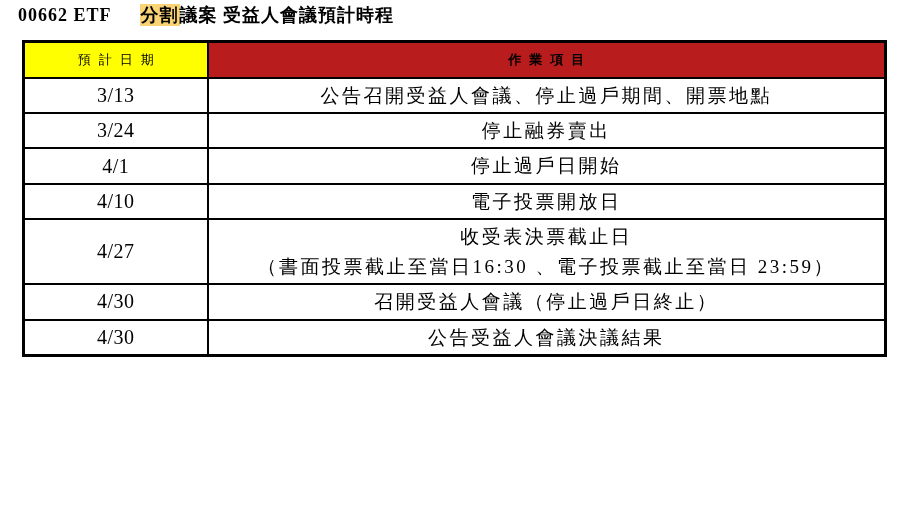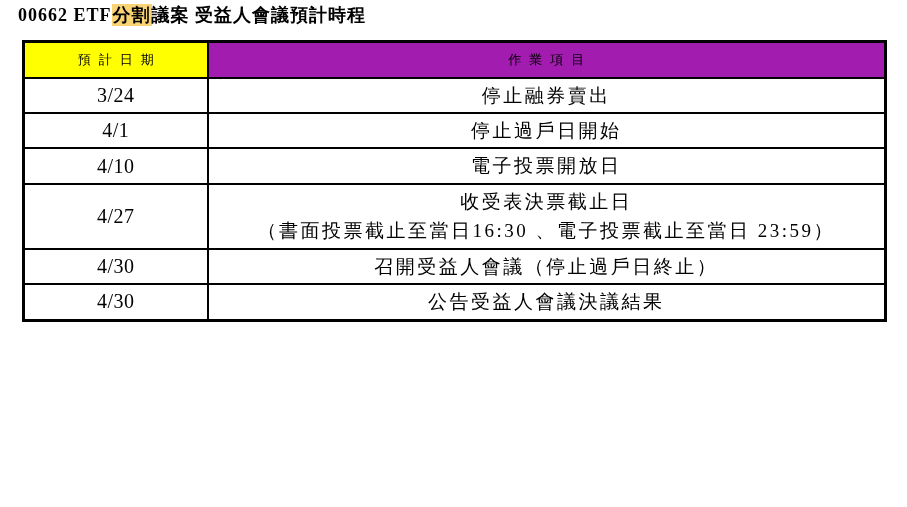--- a/index.html
+++ b/index.html
@@ -60,34 +60,40 @@
     font-size: 18px;
     letter-spacing: 2.5px;
     white-space: nowrap;
   }
 </style>
 </head>
 <body>
 
 <div class="page">
 
-  <h1 class="doc-title"><span>00662 ETF</span><span class="hl" style="background-color: rgb(250, 211, 117);">分割</span><span>議案 受益人會議預計時程</span></h1>
+  <h1 class="doc-title"><span>00662 ETF</span><span class="hl" style="background-color: rgb(250, 211, 117); margin-left: 28px;">分割</span><span>議案 受益人會議預計時程</span></h1>
 
   <table class="schedule">
     <colgroup>
       <col class="c-date">
       <col class="c-item">
     </colgroup>
     <thead>
       <tr>
         <th class="hdr" style="background-color: rgb(255, 255, 0);">預計日期</th>
-        <th class="hdr" style="background-color: #a21caf;">作業項目</th>
+        <th class="hdr" style="background-color: #b91c1c; font-weight: bold;">作業項目</th>
       </tr>
     </thead>
     <tbody>
+        <tr>
+      <td class="date-cell">3/13</td>
+      <td class="item-cell">
+            <div>公告召開受益人會議、停止過戶期間、開票地點</div>
+          </td>
+    </tr>
         <tr>
       <td class="date-cell">3/24</td>
       <td class="item-cell">
             <div>停止融券賣出</div>
           </td>
     </tr>
         <tr>
       <td class="date-cell">4/1</td>
       <td class="item-cell">
             <div>停止過戶日開始</div>

